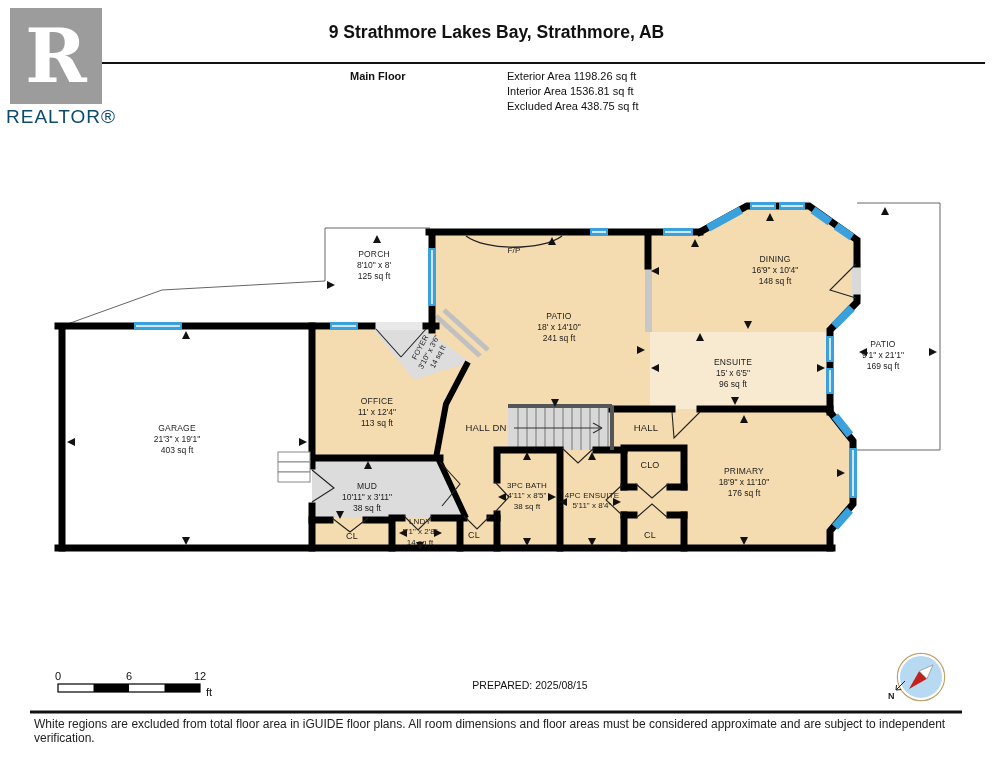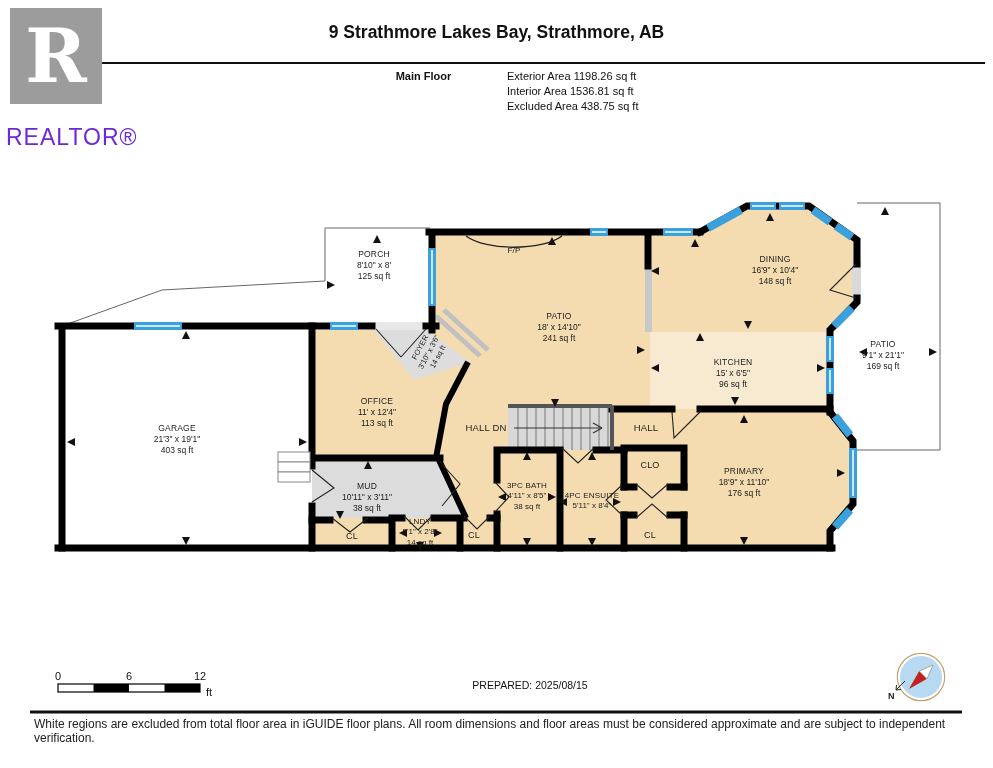--- a/index.html
+++ b/index.html
@@ -4,23 +4,23 @@
 <style>
   html,body{margin:0;padding:0;background:#fff;}
   #page{position:relative;width:993px;height:768px;background:#fff;overflow:hidden;
         font-family:"Liberation Sans",sans-serif;color:#111;}
   svg{position:absolute;left:0;top:0;}
   .abs{position:absolute;}
   
   .logo-box{left:10px;top:8px;width:92px;height:96px;background:#9c9c9c;
             display:flex;align-items:center;justify-content:center;}
   .logo-r{font-family:"DejaVu Serif",serif;font-weight:bold;font-size:74px;color:#fff;line-height:1;}
-  .logo-word{left:6px;top:106px;width:112px;color:#6d28d9;font-size:23px;letter-spacing:1px;margin-top:18px;}
+  .logo-word{left:6px;top:106px;width:112px;color:#0c4a6e;font-size:19px;letter-spacing:1px;}
   .title{left:0;top:22px;width:993px;text-align:center;font-size:17.5px;font-weight:bold;}
-  .floor-label{left:350px;top:70px;width:147px;text-align:center;font-size:11px;font-weight:bold;}
+  .floor-label{left:350px;top:70px;width:147px;text-align:left;font-size:11px;font-weight:bold;}
   .stat{left:507px;width:300px;font-size:11px;}
   
   .lbl{position:absolute;transform:translate(-50%,-50%);text-align:center;
        font-size:8.5px;line-height:1.3;white-space:nowrap;color:#1c1c1c;}
   .lbl .nm{letter-spacing:.2px;}
   .lbl div{display:block;}
   .rot{transform:translate(-50%,-50%) rotate(-62deg);font-size:7.5px;}
   
   .scale-num{position:absolute;transform:translate(-50%,0);font-size:11px;}
   .scale-unit{position:absolute;font-size:11px;}
@@ -253,21 +253,21 @@
     <div class="nm">DINING</div>
       <div>16'9" x 10'4"</div>
       <div>148 sq ft</div>
   </div>
   <div class="lbl" style="left:883px;top:356px">
     <div class="nm">PATIO</div>
       <div>9'1" x 21'1"</div>
       <div>169 sq ft</div>
   </div>
   <div class="lbl" style="left:733px;top:374px">
-    <div class="nm">KITCHEN</div>
+    <div class="nm">ENSUITE</div>
       <div>15' x 6'5"</div>
       <div>96 sq ft</div>
   </div>
   <div class="lbl" style="left:377px;top:413px">
     <div class="nm">OFFICE</div>
       <div>11' x 12'4"</div>
       <div>113 sq ft</div>
   </div>
   <div class="lbl rot" style="left:429px;top:352px">
     <div class="nm">FOYER</div>

